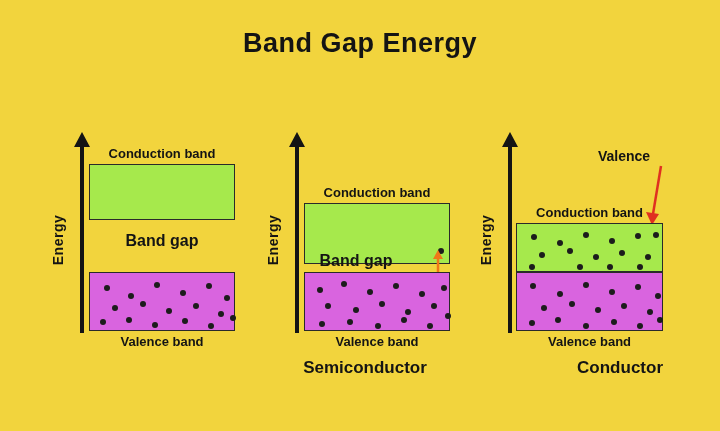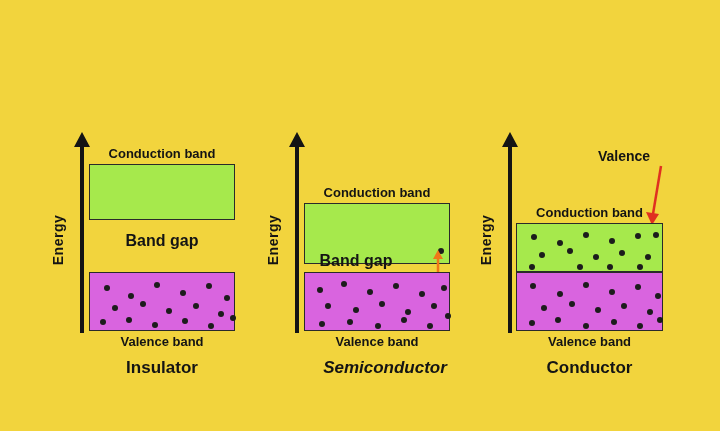--- a/index.html
+++ b/index.html
@@ -30,20 +30,21 @@
   .gap-label{position:absolute;font-weight:bold;font-size:16px;text-align:center;}
   .panel-name{position:absolute;font-weight:bold;font-size:17px;text-align:center;}
   .electron-label{position:absolute;font-weight:bold;font-size:14px;}
   svg{position:absolute;overflow:visible;}
 </style>
 </head>
 <body>
 
 <div class="canvas">
 
+  <div class="title">Band Gap Energy</div>
 
   <div class="axis-head" style="left:74px;top:132px;"></div>
   <div class="axis-line" style="left:80px;top:146px;height:187px;"></div>
   <div class="energy-label" style="left:28px;top:232px;">Energy</div>
 
   <div class="band-label" style="left:89px;top:146px;width:146px;">Conduction band</div>
   <div class="band green" style="left:89px;top:164px;width:146px;height:56px;"></div>
 
   <div class="gap-label" style="left:89px;top:232px;width:146px;">Band gap</div>
 
@@ -61,21 +62,20 @@
       <div class="dot" style="left: 128px; top: 38px;"></div>
       <div class="dot" style="left: 10px; top: 46px;"></div>
       <div class="dot" style="left: 36px; top: 44px;"></div>
       <div class="dot" style="left: 62px; top: 49px;"></div>
       <div class="dot" style="left: 92px; top: 45px;"></div>
       <div class="dot" style="left: 118px; top: 50px;"></div>
       <div class="dot" style="left: 140px; top: 42px;"></div>
     </div>
   <div class="band-label" style="left:89px;top:334px;width:146px;">Valence band</div>
 
-  <div class="panel-name" style="left:89px;top:358px;width:146px;">Insulator</div>
 
   <div class="axis-head" style="left:289px;top:132px;"></div>
   <div class="axis-line" style="left:295px;top:146px;height:187px;"></div>
   <div class="energy-label" style="left:243px;top:232px;">Energy</div>
 
   <div class="band-label" style="left:304px;top:185px;width:146px;">Conduction band</div>
   <div class="band green" style="left:304px;top:203px;width:146px;height:61px;">
       <div class="dot" style="left: 133px; top: 44px;"></div>
     </div>
 
@@ -100,21 +100,21 @@
       <div class="dot" style="left: 126px; top: 30px;"></div>
       <div class="dot" style="left: 14px; top: 48px;"></div>
       <div class="dot" style="left: 42px; top: 46px;"></div>
       <div class="dot" style="left: 70px; top: 50px;"></div>
       <div class="dot" style="left: 96px; top: 44px;"></div>
       <div class="dot" style="left: 122px; top: 50px;"></div>
       <div class="dot" style="left: 140px; top: 40px;"></div>
     </div>
   <div class="band-label" style="left:304px;top:334px;width:146px;">Valence band</div>
 
-  <div class="panel-name" style="left:312px;top:358px;width:146px;font-style:italic;">Semiconductor</div>
+  <div class="panel-name" style="left:292px;top:358px;width:146px;">Semiconductor</div>
 
   <div class="axis-head" style="left:502px;top:132px;"></div>
   <div class="axis-line" style="left:508px;top:146px;height:187px;"></div>
   <div class="energy-label" style="left:456px;top:232px;">Energy</div>
 
   <div class="electron-label" style="left:598px;top:148px;">Valence</div>
 
   <svg style="left:634px;top:164px;" width="36" height="66">
     <line x1="27" y1="2" x2="19" y2="50" stroke="var(--electron_arrow,#E03020)" stroke-width="2.5"></line>
     <polygon points="18,61 12,48 25,50" fill="var(--electron_arrow,#E03020)"></polygon>
@@ -153,15 +153,15 @@
       <div class="dot" style="left: 130px; top: 36px;"></div>
       <div class="dot" style="left: 12px; top: 47px;"></div>
       <div class="dot" style="left: 38px; top: 44px;"></div>
       <div class="dot" style="left: 66px; top: 50px;"></div>
       <div class="dot" style="left: 94px; top: 46px;"></div>
       <div class="dot" style="left: 120px; top: 50px;"></div>
       <div class="dot" style="left: 140px; top: 44px;"></div>
     </div>
   <div class="band-label" style="left:516px;top:334px;width:147px;">Valence band</div>
 
-  <div class="panel-name" style="left:516px;top:358px;width:147px;">Conductor</div>
+  <div class="panel-name" style="left:516px;top:358px;width:147px;text-align:right;">Conductor</div>
 
 </div>
 
 </body></html>

